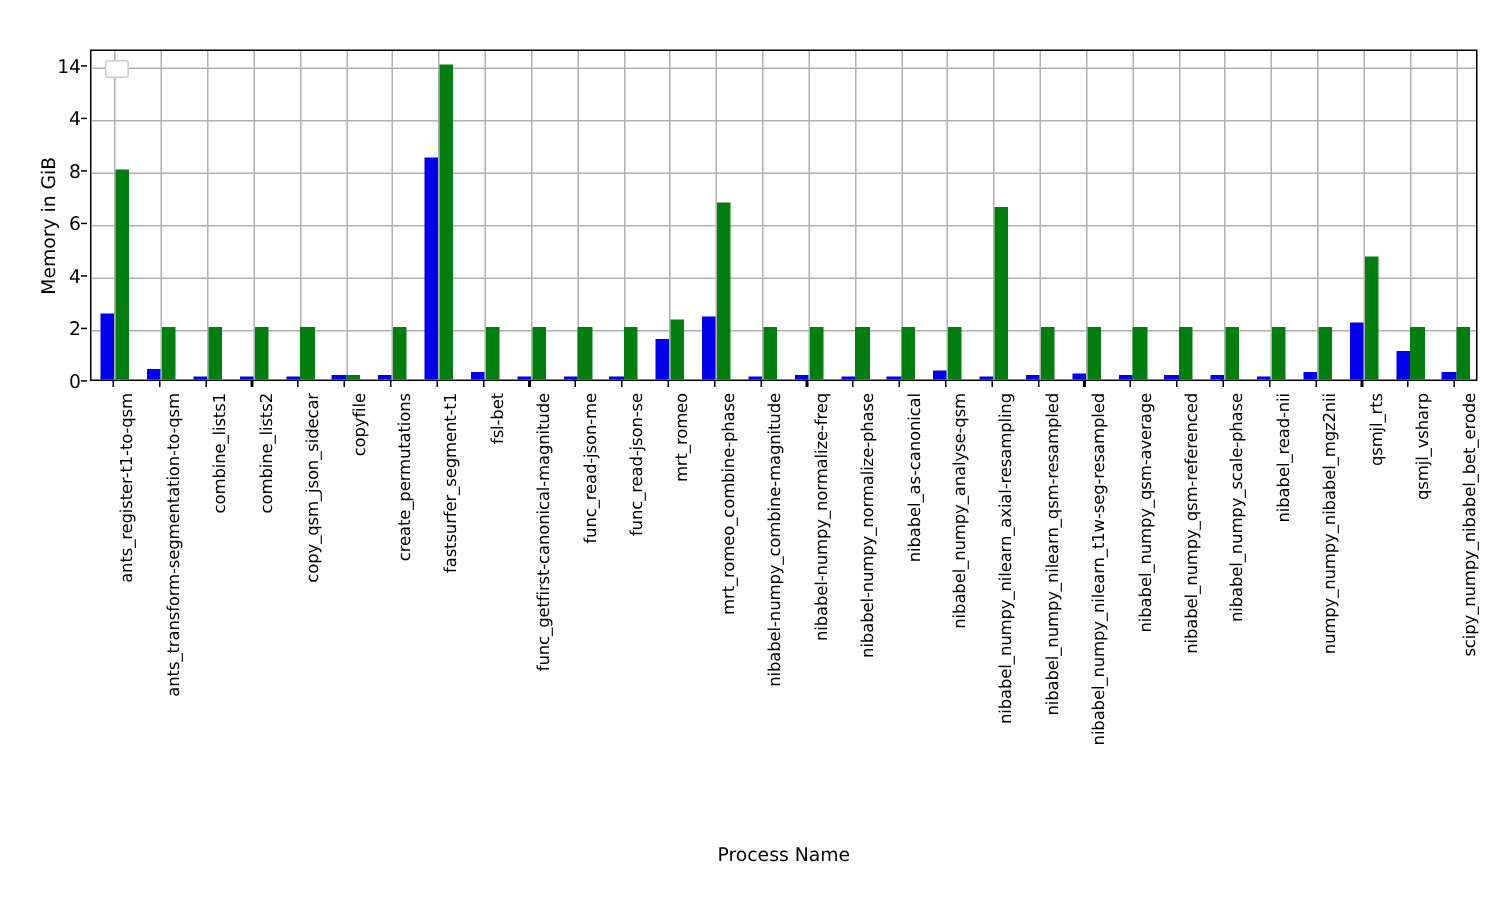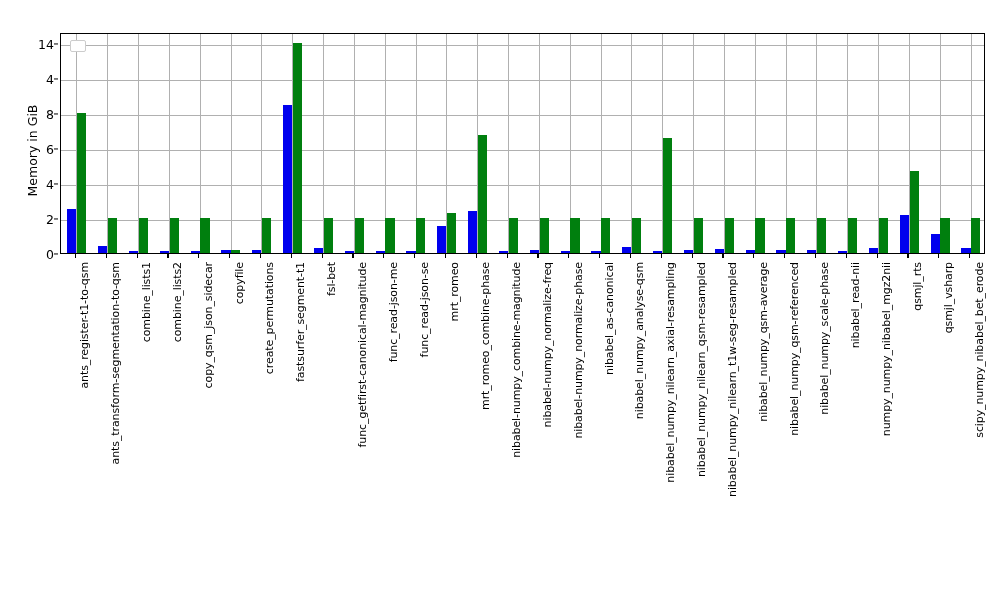--- a/index.html
+++ b/index.html
@@ -353,17 +353,18 @@
       <div class="xtick-mark" style="left: 816.583px;"></div>
       <div class="xtick-label" style="left: 821.083px;">numpy_numpy_nibabel_mgz2nii</div>
       <div class="xtick-mark" style="left: 847.417px;"></div>
       <div class="xtick-label" style="left: 851.917px;">qsmjl_rts</div>
       <div class="xtick-mark" style="left: 878.25px;"></div>
       <div class="xtick-label" style="left: 882.75px;">qsmjl_vsharp</div>
       <div class="xtick-mark" style="left: 909.083px;"></div>
       <div class="xtick-label" style="left: 913.583px;">scipy_numpy_nibabel_bet_erode</div>
     </div>
 
+  <div id="xlabel">Process Name</div>
 
   <div id="legend">
   </div>
 
 </div>
 
 </body></html>

